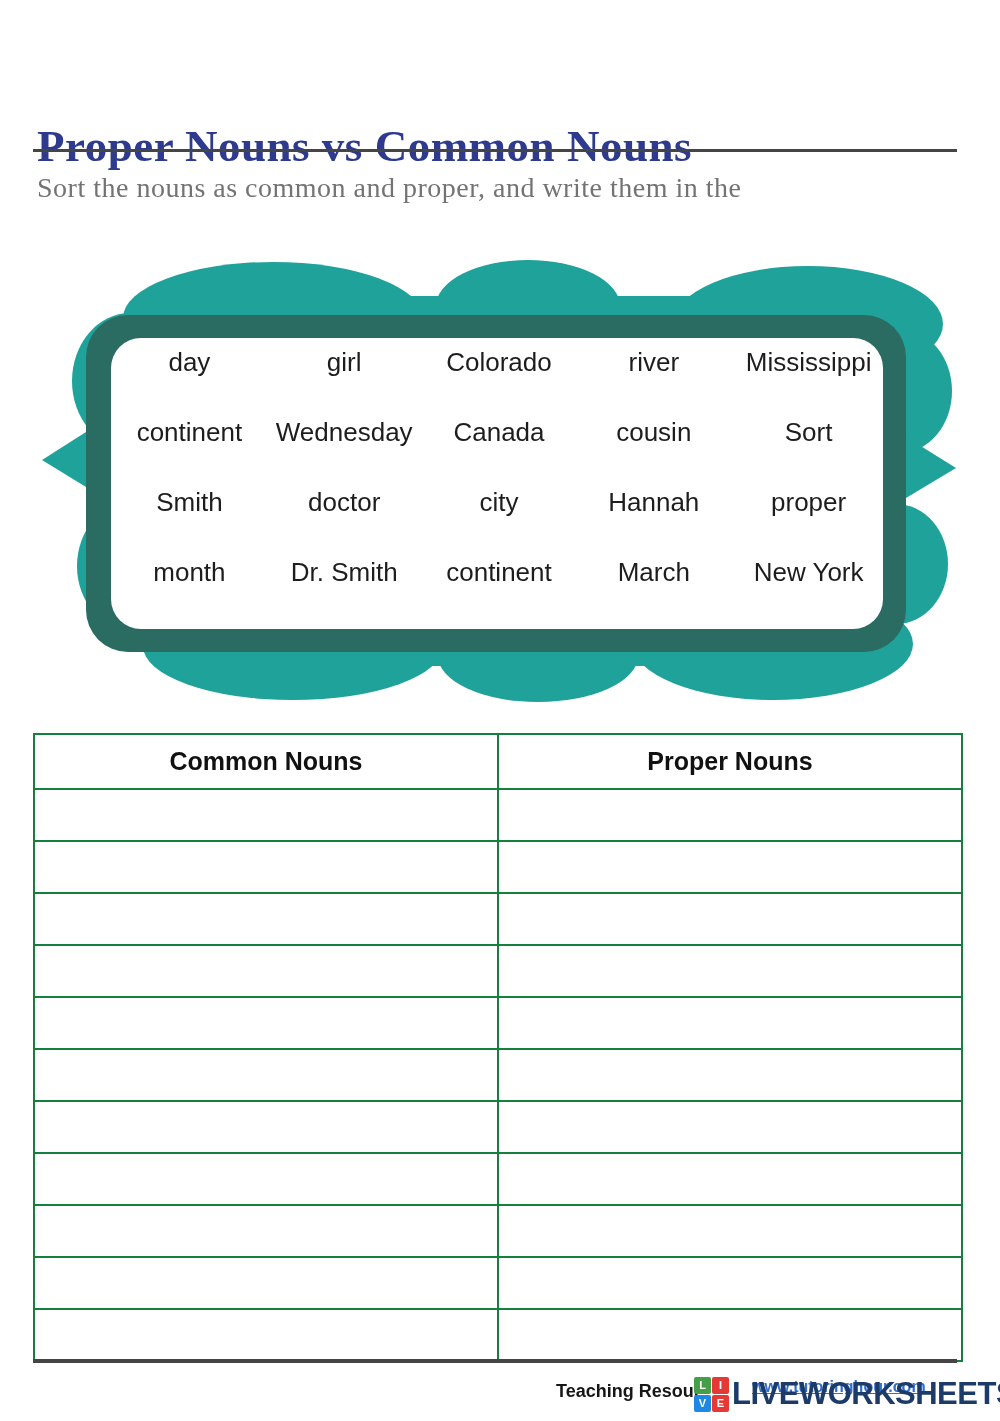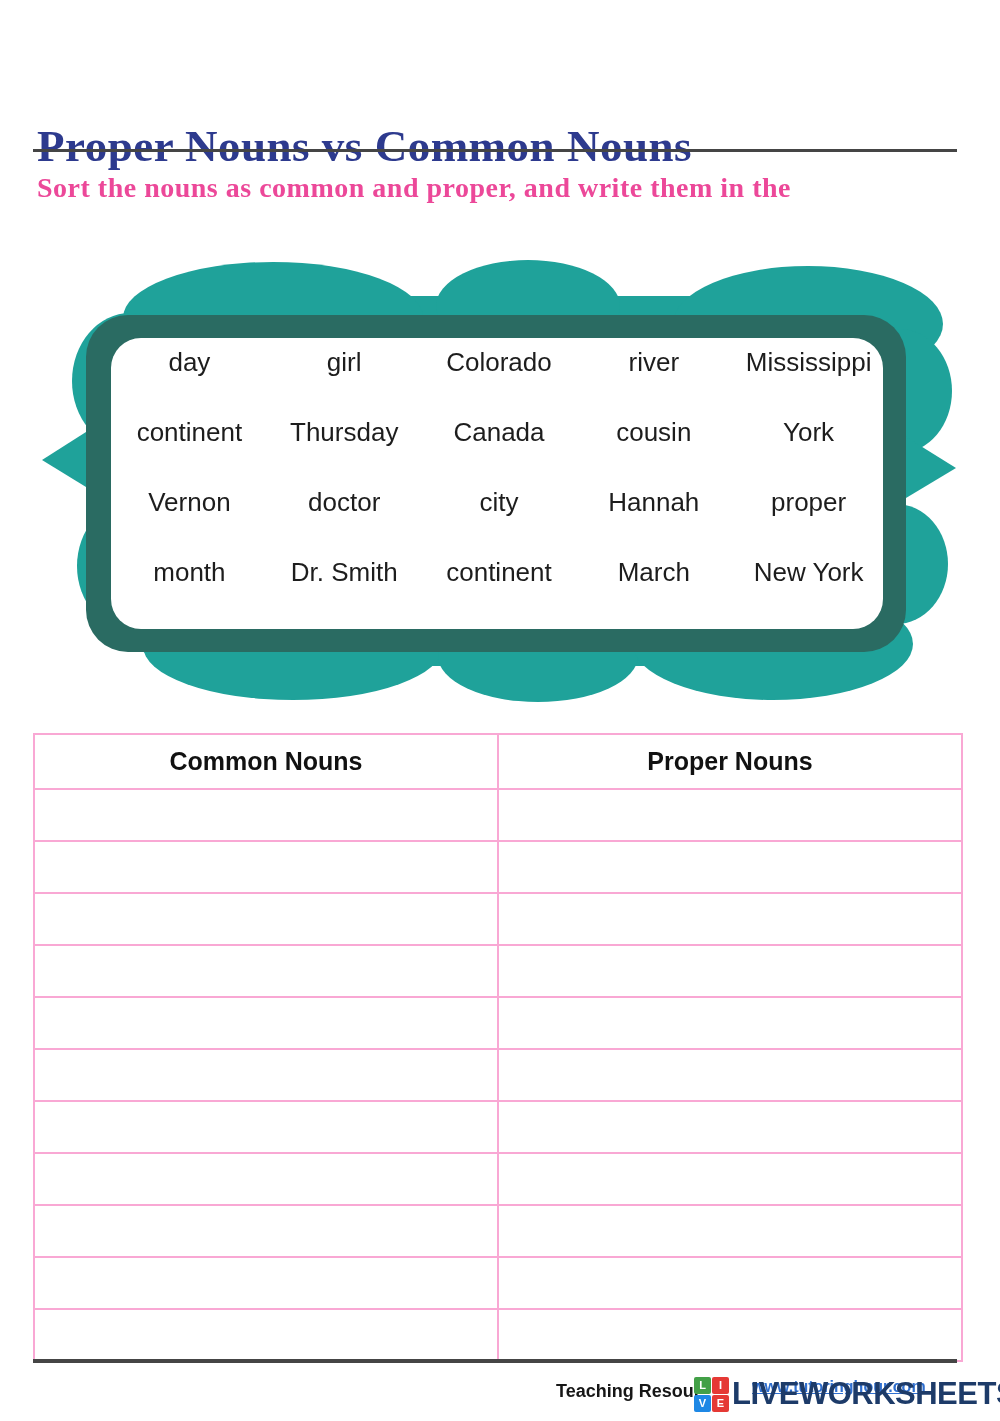--- a/index.html
+++ b/index.html
@@ -19,41 +19,41 @@
     white-space:nowrap;
     margin-top:28px;
   }
   .title-rule{
     position:absolute;left:33px;top:149px;width:924px;height:3px;
     background:var(--line,#454545);
   }
   .instructions{
     position:absolute;left:37px;top:170px;width:930px;
     font-family:"Liberation Serif",serif;
-    font-weight:bold;font-size:28px;line-height:35px;
-    color:#ec4899;letter-spacing:.5px;
+    font-weight:normal;font-size:28px;line-height:35px;
+    color:#737373;letter-spacing:.5px;
   }
   
   .decor{position:absolute;left:38px;top:246px;width:922px;height:472px;}
   
   .word-grid{
     position:absolute;left:112px;top:327px;width:774px;height:282px;
     display:grid;grid-template-columns:repeat(5,1fr);grid-auto-rows:70px;
     align-items:center;justify-items:center;
   }
   .word{
     font-size:26px;color:#1d1d1d;white-space:nowrap;
   }
   
   table.sort{
     position:absolute;left:33px;top:733px;width:930px;
     border-collapse:collapse;table-layout:fixed;
   }
   table.sort th,table.sort td{
-    border:2px solid #f9a8d4;
+    border:2px solid #15803d;
   }
   table.sort th{
     height:51px;
     font-size:25px;font-weight:bold;color:#111;
     text-align:center;vertical-align:middle;
   }
   table.sort td{height:48px;background:#fff;}
   
   .footer-rule{
     position:absolute;left:33px;top:1359px;width:924px;height:4px;
@@ -117,25 +117,25 @@
     <rect x="73" y="92" width="772" height="291" rx="30" fill="#ffffff"></rect>
   </svg>
 
   <div class="word-grid">
       <div class="word">day</div>
       <div class="word">girl</div>
       <div class="word">Colorado</div>
       <div class="word">river</div>
       <div class="word">Mississippi</div>
       <div class="word">continent</div>
-      <div class="word">Thursday</div>
+      <div class="word">Wednesday</div>
       <div class="word">Canada</div>
       <div class="word">cousin</div>
-      <div class="word">York</div>
-      <div class="word">Vernon</div>
+      <div class="word">Sort</div>
+      <div class="word">Smith</div>
       <div class="word">doctor</div>
       <div class="word">city</div>
       <div class="word">Hannah</div>
       <div class="word">proper</div>
       <div class="word">month</div>
       <div class="word">Dr. Smith</div>
       <div class="word">continent</div>
       <div class="word">March</div>
       <div class="word">New York</div>
     </div>

